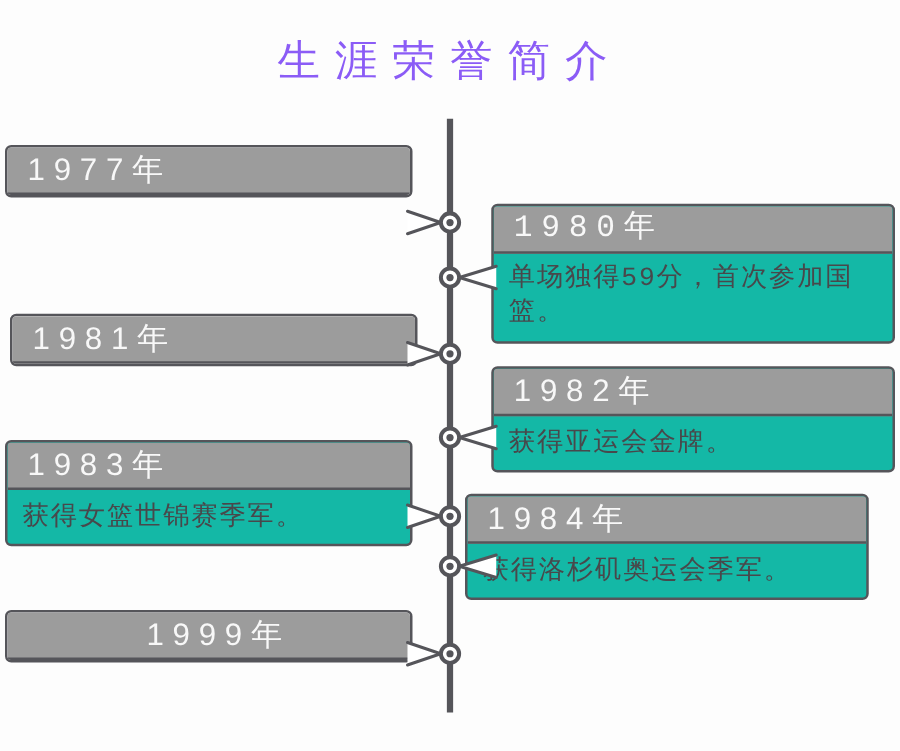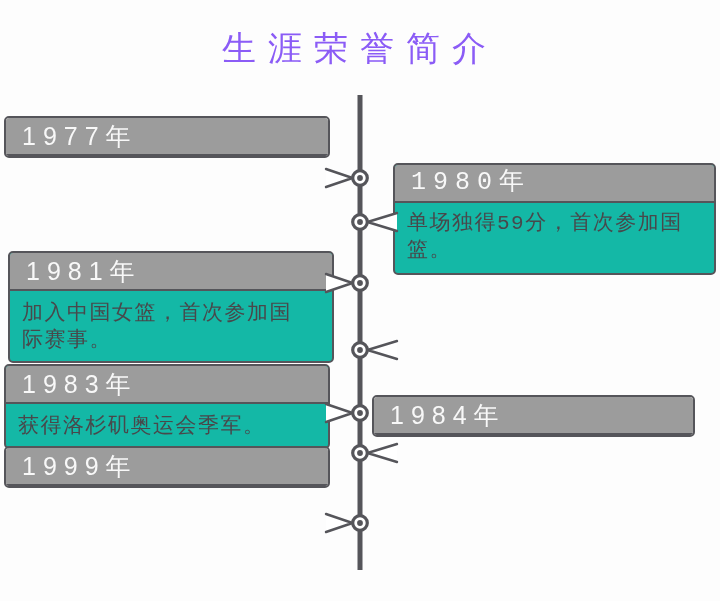--- a/index.html
+++ b/index.html
@@ -47,23 +47,23 @@
     letter-spacing:1.5px;
     color:#48484b;
     white-space:pre-line;
   }
 
   
   .e0{left:4px;  top:116px; width:326px;}
   .e1{left:393px;top:163px; width:323px;font-family:Liberation Mono, monospace;}
   .e2{left:8px;  top:223px; width:326px;margin-top:28px;}
   .e3{left:393px;top:293px; width:323px;}
-  .e4{left:4px;  top:352px; width:326px;margin-top:12px;}
+  .e4{left:4px;  top:352px; width:326px;}
   .e5{left:372px;top:395px; width:323px;}
-  .e6{left:4px;  top:446px; width:326px;}
+  .e6{left:4px;  top:488px; width:326px;text-align:center;}
 
   svg.overlay{
     position:absolute;inset:0;
     width:720px;height:601px;
     pointer-events:none;
   }
 </style>
 </head>
 <body>
 
@@ -76,32 +76,35 @@
   </div>
 
   <div class="entry e1">
     <div class="year">1980年</div>
     <div class="desc">单场独得59分，首次参加国
 篮。</div>
   </div>
 
   <div class="entry e2">
     <div class="year">1981年</div>
-    <div class="desc">加入中国女篮，首次参加国
-际赛事。</div>
   </div>
 
+  <div class="entry e3">
+    <div class="year">1982年</div>
+    <div class="desc">获得亚运会金牌。</div>
+  </div>
 
   <div class="entry e4">
     <div class="year">1983年</div>
-    <div class="desc">获得洛杉矶奥运会季军。</div>
+    <div class="desc">获得女篮世锦赛季军。</div>
   </div>
 
   <div class="entry e5">
     <div class="year">1984年</div>
+    <div class="desc">获得洛杉矶奥运会季军。</div>
   </div>
 
   <div class="entry e6">
     <div class="year">1999年</div>
   </div>
 
   <svg class="overlay" viewBox="0 0 720 601" xmlns="http://www.w3.org/2000/svg">
 
     <line x1="360" y1="95" x2="360" y2="570" stroke="#55555a" stroke-width="5"></line>
 

